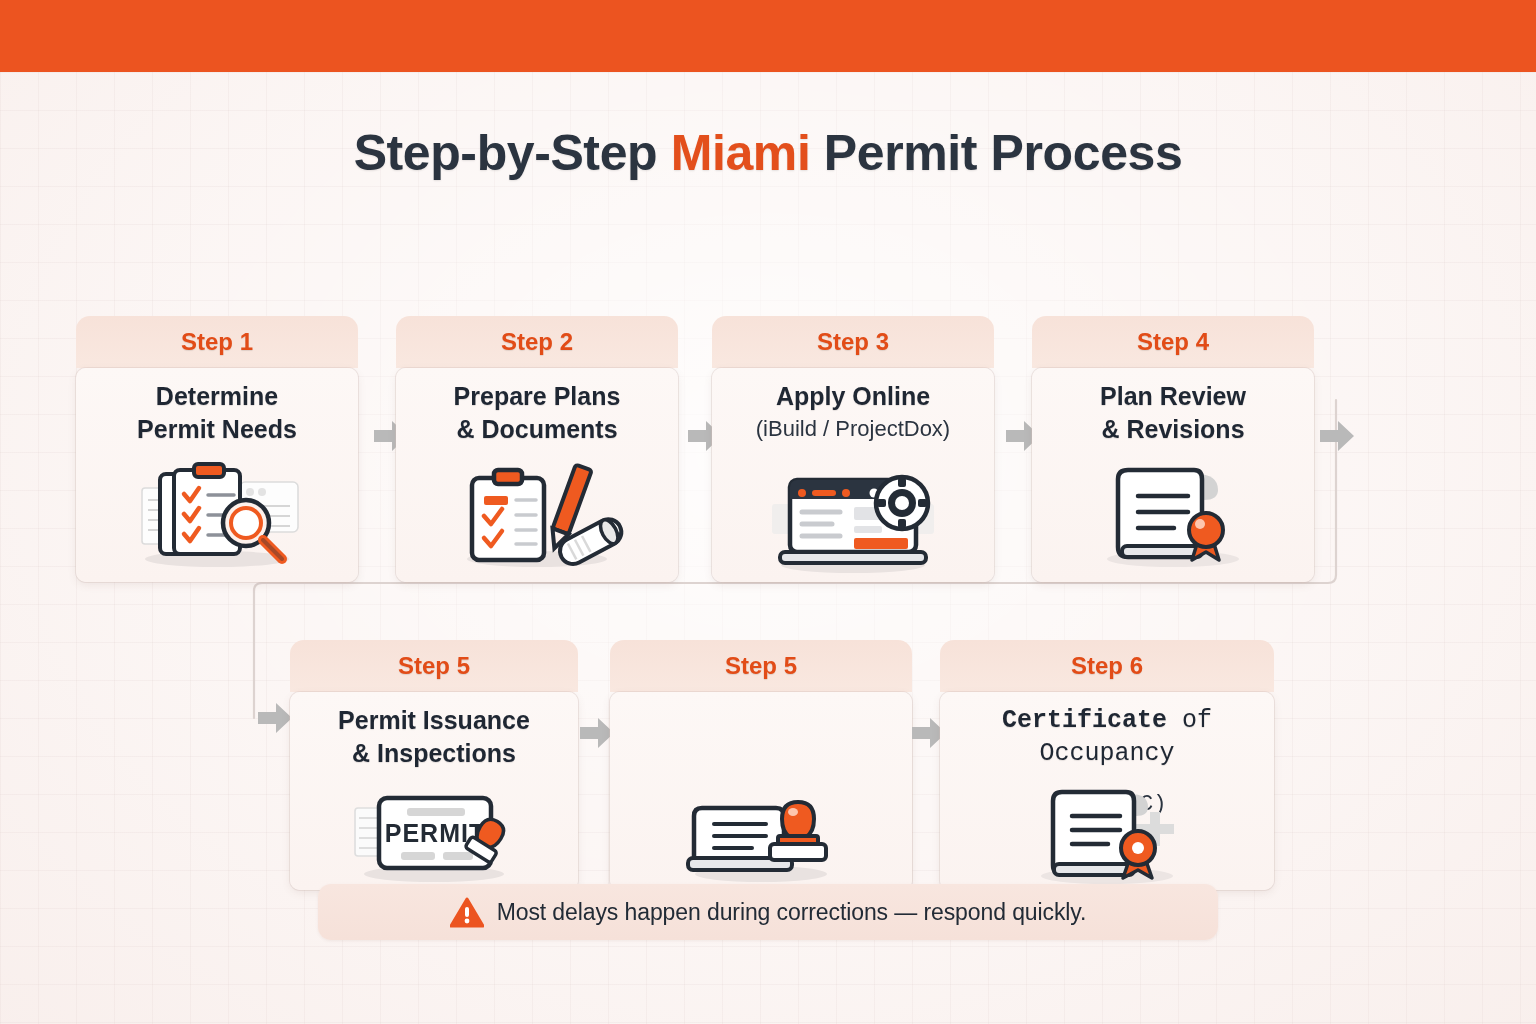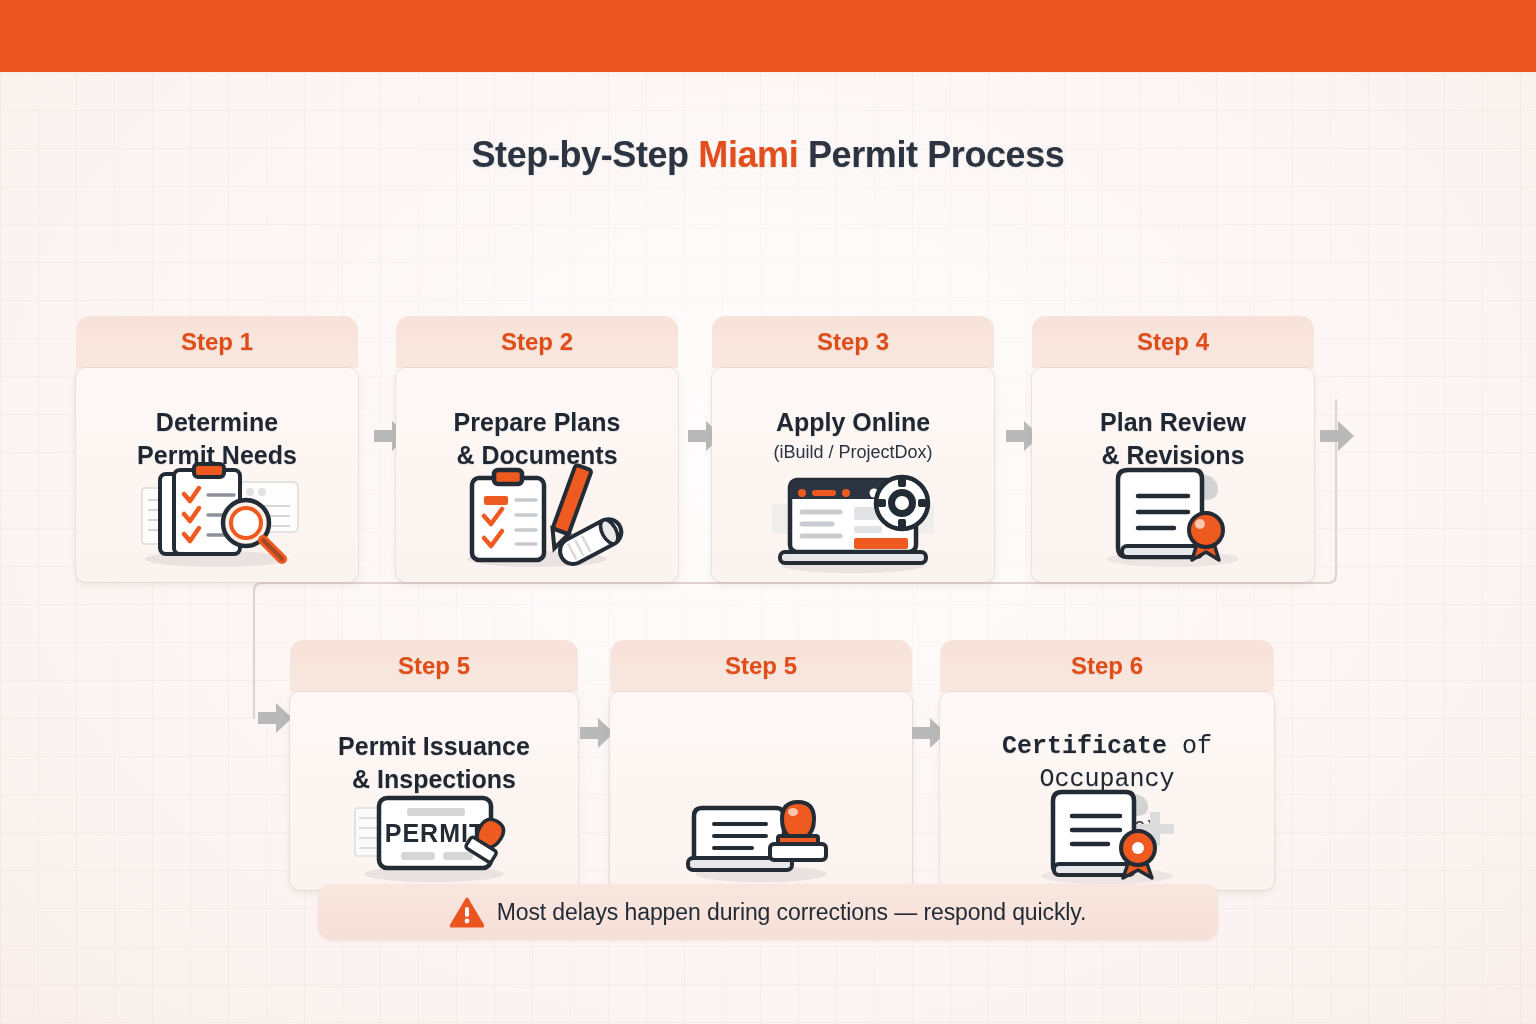--- a/index.html
+++ b/index.html
@@ -25,23 +25,23 @@
     background: radial-gradient(ellipse at 50% 40%, rgba(255,255,255,.85) 0%, rgba(255,255,255,.2) 55%, rgba(244,230,226,.35) 100%);
     pointer-events:none;
   }
 
   #top-banner {
     position: absolute; left: 0; top: 0; width: 1536px; height: 72px;
     background: #ec5420;
   }
 
   #page-title {
-    position: absolute; left: 0; top: 134px; width: 1536px;
+    position: absolute; left: 0; top: 124px; width: 1536px;
     text-align: center;
-    font-size: 36px;
+    font-size: 50px;
     font-weight: bold;
     letter-spacing: -0.4px;
     color: #2b3440;
     text-shadow: 0 1px 2px rgba(0,0,0,.10);
   }
   #page-title .accent { color: #e34f1c; }
 
   
   .card {
     position: absolute;
@@ -55,33 +55,33 @@
     display: flex; align-items: center; justify-content: center;
     font-size: 24px; font-weight: bold; color: #e24c17;
     text-shadow: 0 1px 1px rgba(0,0,0,.10);
     margin-top: 42px;
   }
   .card-body {
     position: relative;
     background: linear-gradient(180deg, #fdf8f6 0%, #fbf3f0 100%);
     border-radius: 10px;
     box-shadow: 0 3px 9px rgba(120,90,80,.10), 0 0 0 1px rgba(215,195,190,.35);
-    padding-top: 38px;
+    padding-top: 12px;
     height: 100%;
   }
   .card-title {
     text-align: center;
     font-size: 25px; font-weight: bold; line-height: 1.33;
     color: #1f2733;
     text-shadow: 0 1px 1px rgba(0,0,0,.10);
     padding: 0 12px;
   }
   .card-sub {
     text-align: center;
-    font-size: 18px; font-weight: normal; line-height: 1.3;
+    font-size: 22px; font-weight: normal; line-height: 1.3;
     color: #2b3440;
     padding: 0 8px;
   }
   .card-title .light { font-weight: normal; }
 
   .icon-wrap {
     position: absolute; left: 0; right: 0; bottom: 12px;
     display: flex; align-items: flex-end; justify-content: center;
     height: 120px;
   }

